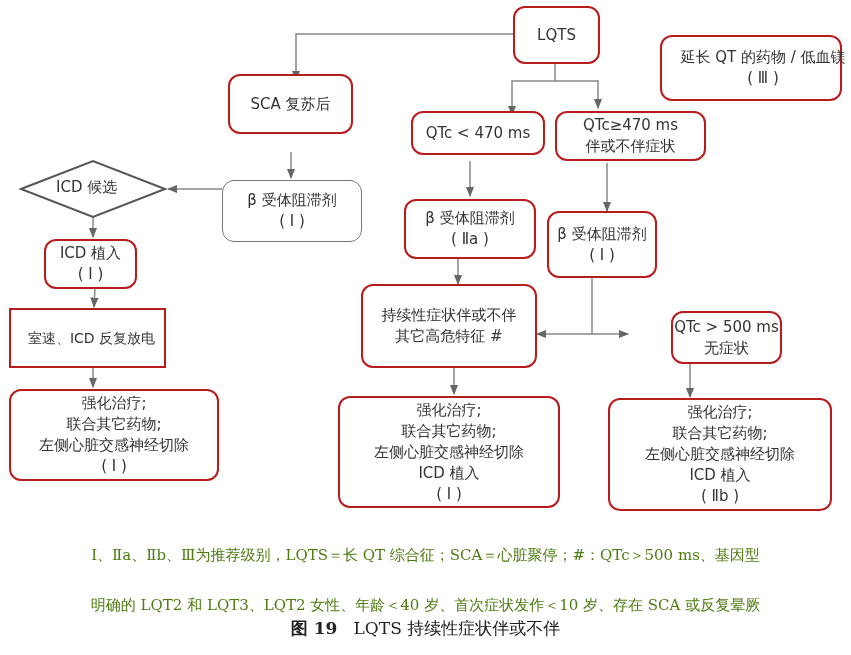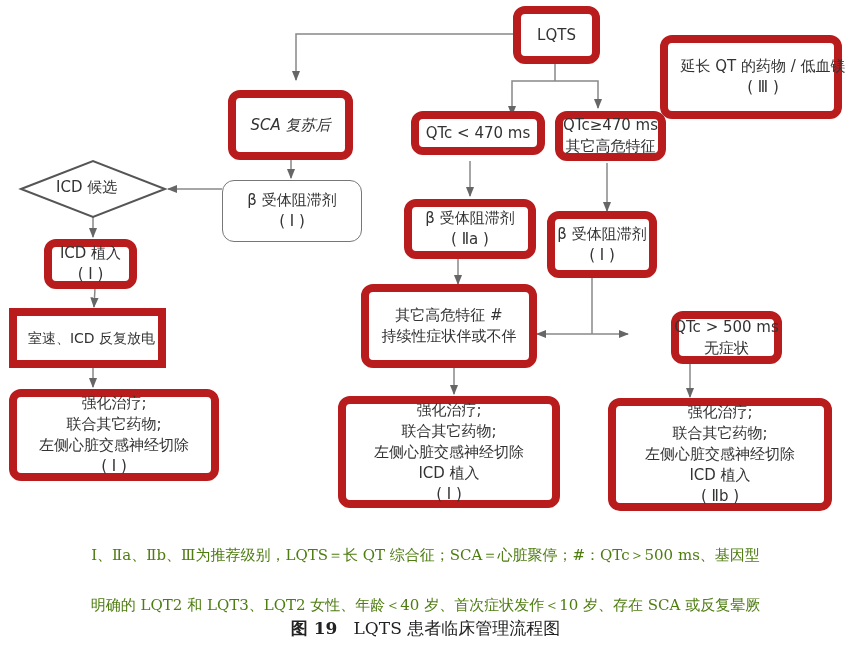--- a/index.html
+++ b/index.html
@@ -1,19 +1,19 @@
 <!DOCTYPE html>
 <html><head>
 <meta charset="utf-8">
 <style>
   html, body { margin: 0; padding: 0; background: #ffffff; }
   body { width: 851px; height: 655px; position: relative; overflow: hidden;
          font-family: "DejaVu Sans", "Liberation Sans", sans-serif; color: #333; }
   #flow { position: absolute; left: 0; top: 0; width: 851px; height: 520px; }
-  .box { position: absolute; box-sizing: border-box; border: 8px solid #b91c1c; border-radius: 12px;
+  .box { position: absolute; box-sizing: border-box; border: 2px solid #b91c1c; border-radius: 12px;
          background: #fff; display: flex; flex-direction: column; align-items: center;
          justify-content: center; text-align: center; font-size: 15px; line-height: 21px; color: #333; }
   .box.light { border-color: #777; border-width: 1.5px; }
   .box.square { border-radius: 0; }
   .box .line { display: block; white-space: nowrap; }
   .diamond-label { position: absolute; font-size: 15px; color: #333; white-space: nowrap; text-align: center; }
   .note { position: absolute; left: 0; width: 851px; text-align: center;
           font-family: "DejaVu Serif", "Liberation Serif", serif; font-size: 15px; color: #4d7c0f; white-space: nowrap; }
   .caption { position: absolute; left: 0; width: 851px; top: 617px; text-align: center;
              font-family: "DejaVu Serif", "Liberation Serif", serif; font-size: 17px; color: #222; }
@@ -61,36 +61,36 @@
     <path d="M690,364 L690,397" marker-end="url(#arr)"></path>
   </g>
 
   <polygon points="21,189 93,161 165,189 93,217" fill="#fff" stroke="#555" stroke-width="2"></polygon>
 </svg>
 
 <div class="box" style="left:513px;top:6px;width:87px;height:58px;">
   <span class="line">LQTS</span>
 </div>
 
-<div class="box" style="left:660px;top:35px;width:182px;height:84px;padding-left:24px;">
+<div class="box" style="left:660px;top:35px;width:182px;height:66px;padding-left:24px;">
   <span class="line">延长 QT 的药物 / 低血镁</span>
   <span class="line">( Ⅲ )</span>
 </div>
 
-<div class="box" style="left:228px;top:90px;width:125px;height:70px;font-style:italic;">
+<div class="box" style="left:228px;top:74px;width:125px;height:60px;">
   <span class="line">SCA 复苏后</span>
 </div>
 
 <div class="box" style="left:411px;top:111px;width:134px;height:44px;">
   <span class="line">QTc &lt; 470 ms</span>
 </div>
 
-<div class="box" style="left:555px;top:111px;width:111px;height:50px;">
+<div class="box" style="left:555px;top:111px;width:151px;height:50px;">
   <span class="line">QTc≥470 ms</span>
-  <span class="line">其它高危特征</span>
+  <span class="line">伴或不伴症状</span>
 </div>
 
 <div class="diamond-label" style="left:56px;top:178px;">ICD 候选</div>
 
 <div class="box light" style="left:222px;top:180px;width:140px;height:62px;">
   <span class="line">β 受体阻滞剂</span>
   <span class="line">( Ⅰ )</span>
 </div>
 
 <div class="box" style="left:404px;top:199px;width:132px;height:60px;">
@@ -106,22 +106,22 @@
 <div class="box" style="left:44px;top:239px;width:93px;height:50px;">
   <span class="line">ICD 植入</span>
   <span class="line">( Ⅰ )</span>
 </div>
 
 <div class="box square" style="left:9px;top:308px;width:157px;height:60px;font-size:14px;padding-left:8px;">
   <span class="line">室速、ICD 反复放电</span>
 </div>
 
 <div class="box" style="left:361px;top:284px;width:176px;height:84px;">
+  <span class="line">持续性症状伴或不伴</span>
   <span class="line">其它高危特征 #</span>
-  <span class="line">持续性症状伴或不伴</span>
 </div>
 
 <div class="box" style="left:630px;top:311px;width:111px;height:53px;margin-left:41px;">
   <span class="line">QTc &gt; 500 ms</span>
   <span class="line">无症状</span>
 </div>
 
 <div class="box" style="left:9px;top:389px;width:210px;height:92px;">
   <span class="line">强化治疗;</span>
   <span class="line">联合其它药物;</span>
@@ -142,14 +142,14 @@
   <span class="line">联合其它药物;</span>
   <span class="line">左侧心脏交感神经切除</span>
   <span class="line">ICD 植入</span>
   <span class="line">( Ⅱb )</span>
 </div>
 
 <div class="note" style="top:546px;">Ⅰ、Ⅱa、Ⅱb、Ⅲ为推荐级别，LQTS＝长 QT 综合征；SCA＝心脏聚停；#：QTc＞500 ms、基因型</div>
 <div class="note" style="top:576px;margin-top:20px;">明确的 LQT2 和 LQT3、LQT2 女性、年龄＜40 岁、首次症状发作＜10 岁、存在 SCA 或反复晕厥</div>
 
 <div class="caption">
-  <b>图 19</b>&nbsp;&nbsp;&nbsp;<span>LQTS 患者临床管理流程图</span>
+  <b>图 19</b>&nbsp;&nbsp;&nbsp;<span>LQTS 持续性症状伴或不伴</span>
 </div>
 
 </body></html>

